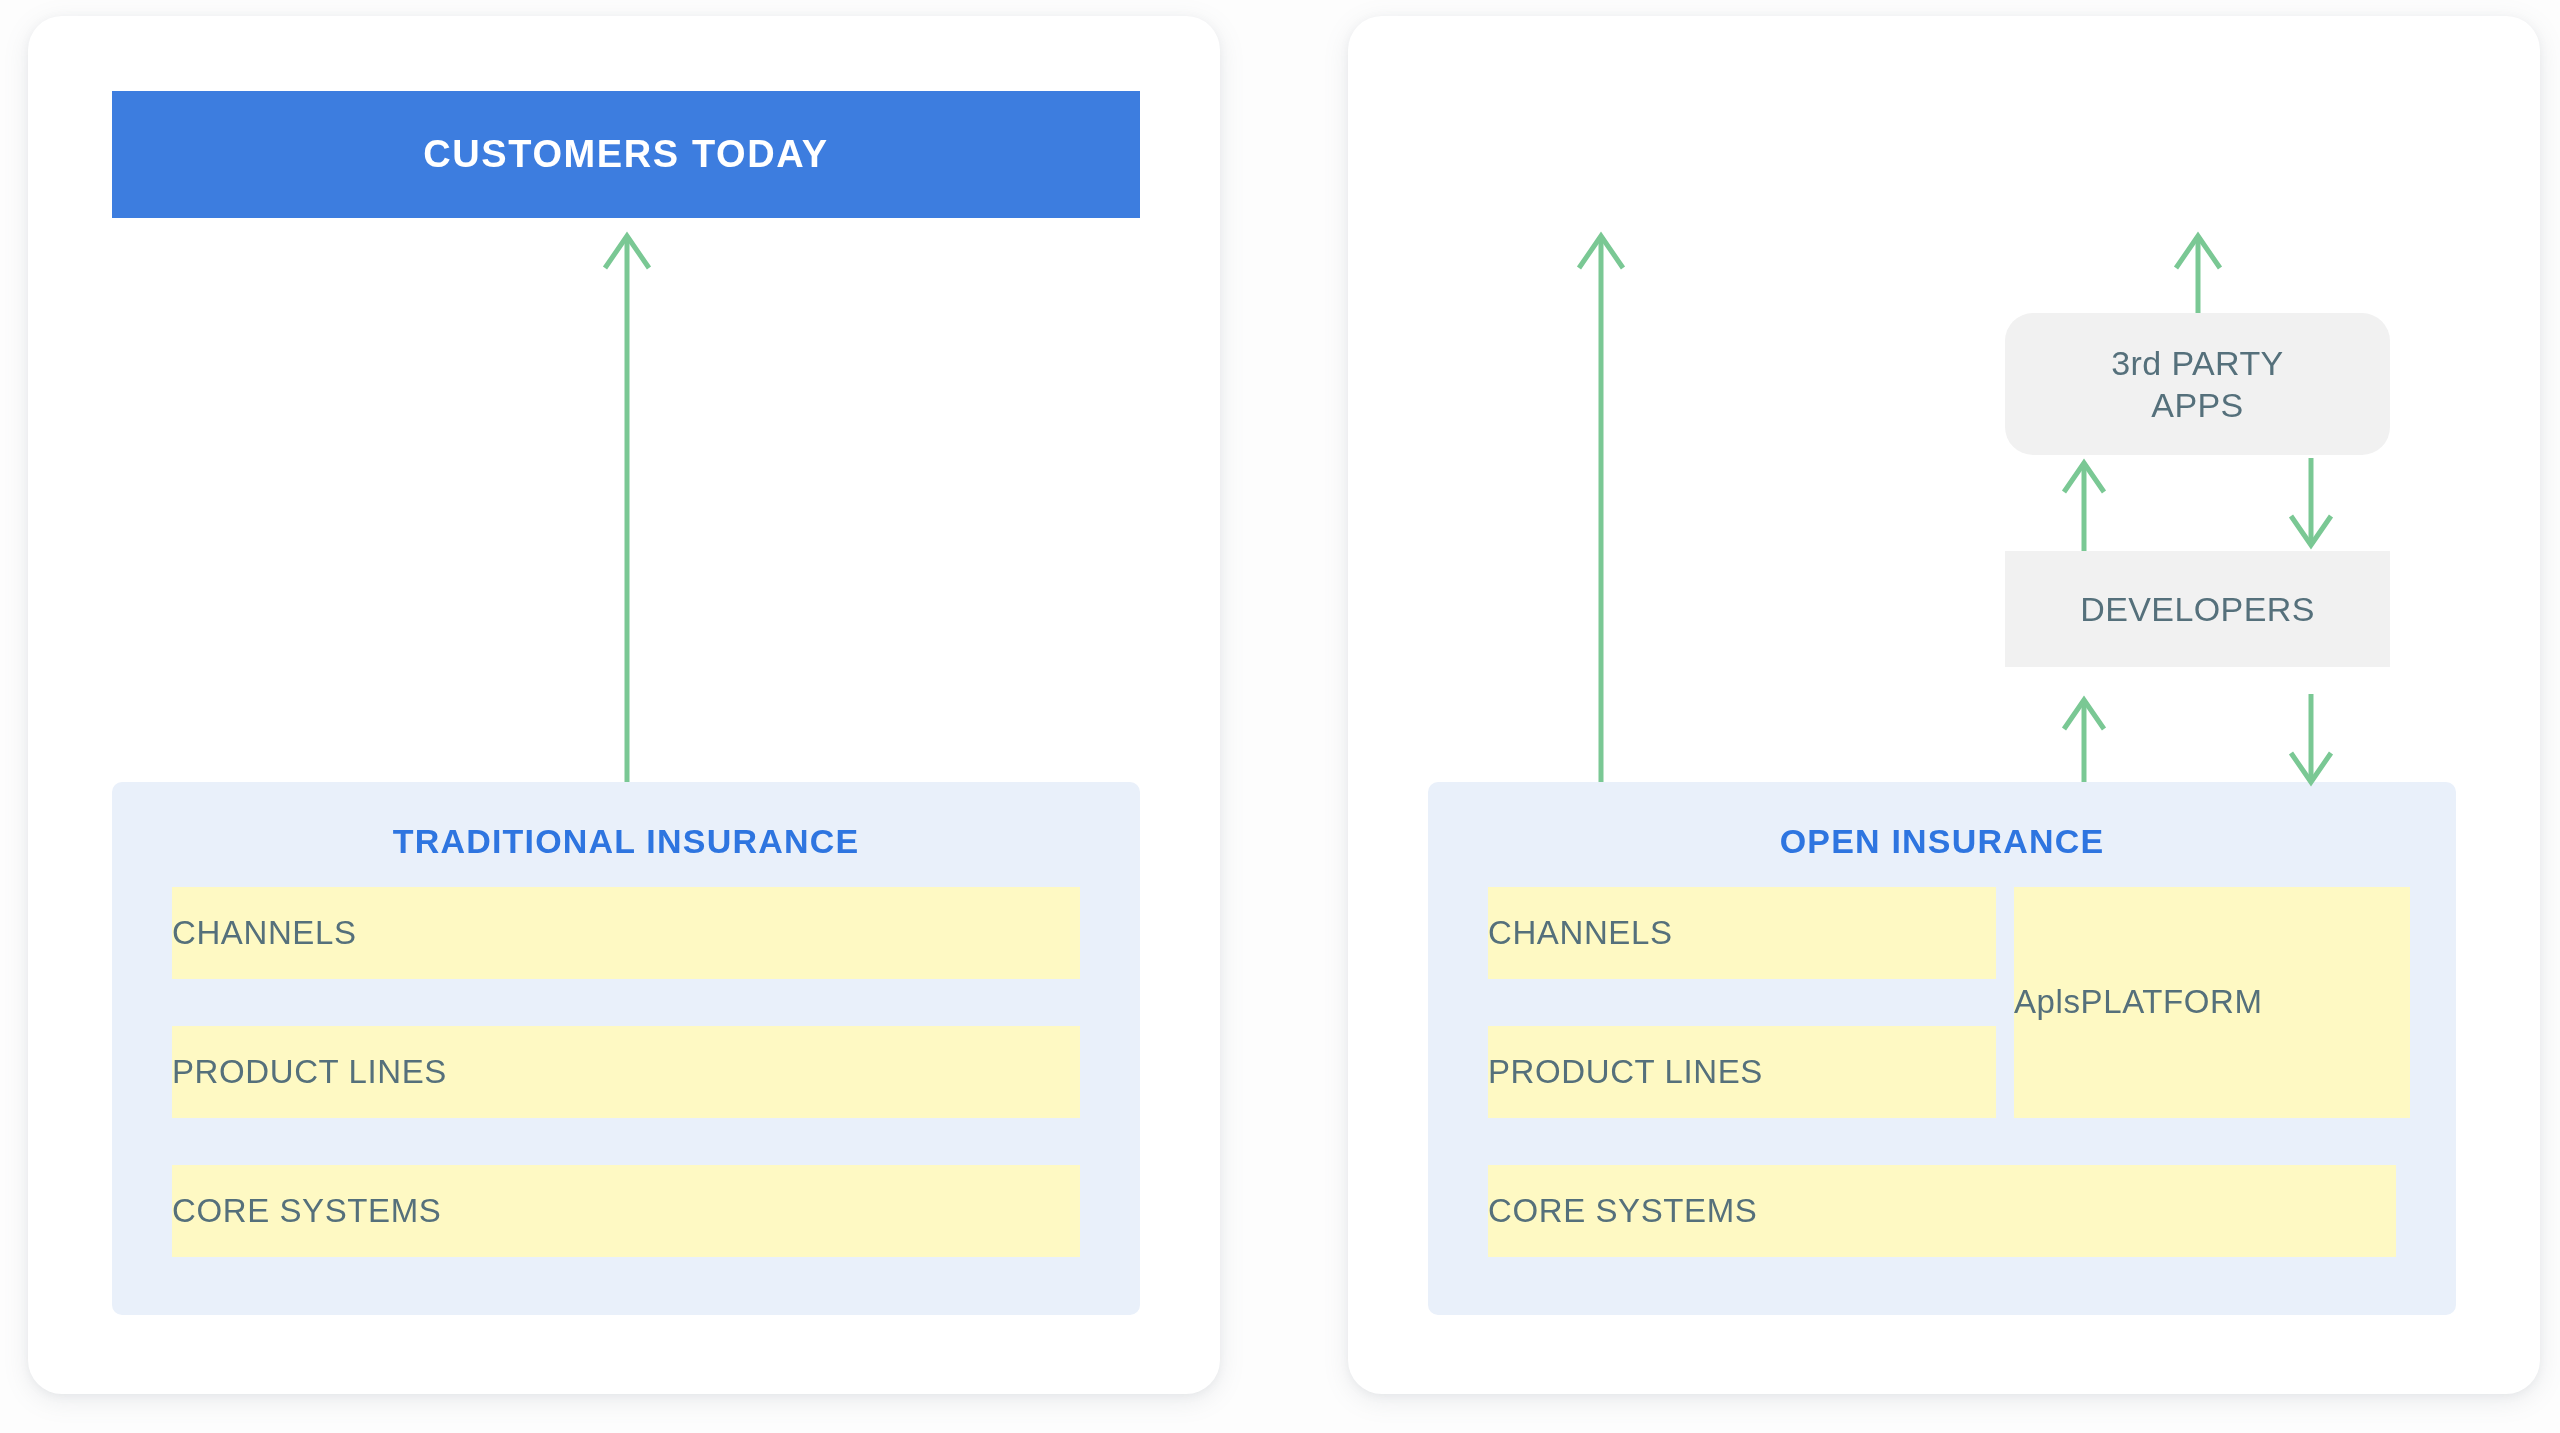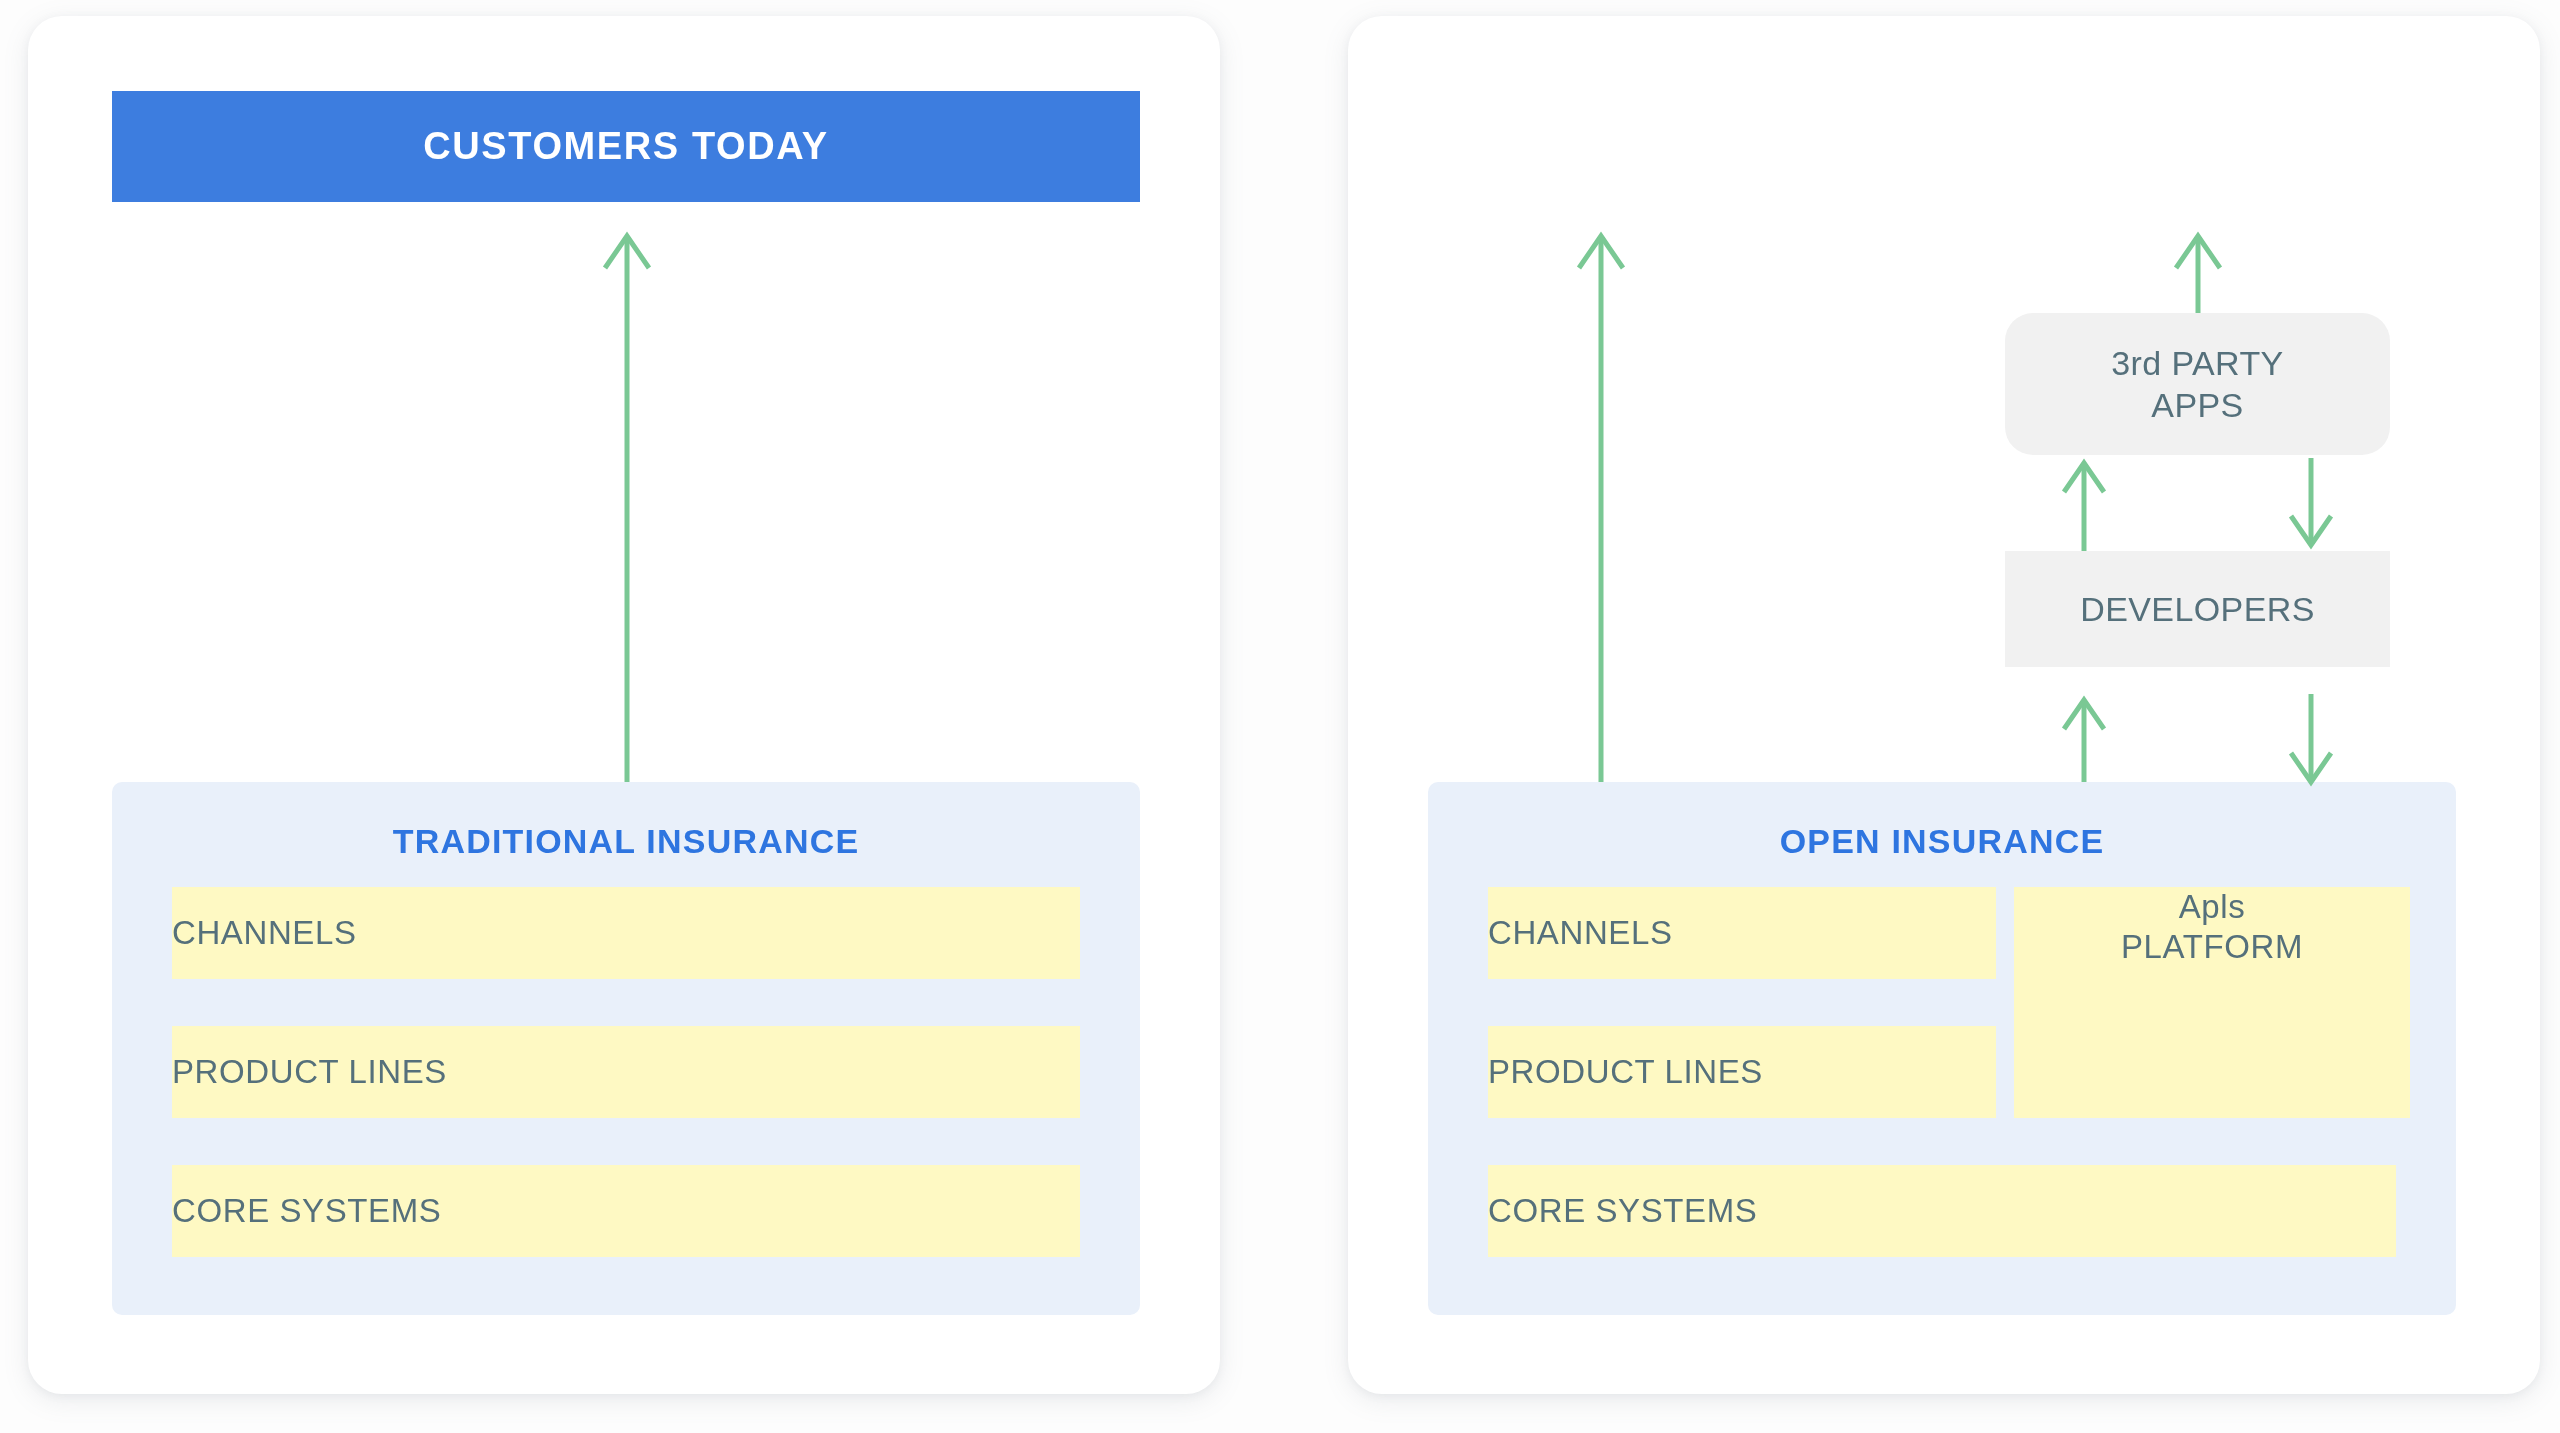--- a/index.html
+++ b/index.html
@@ -29,21 +29,21 @@
     border-radius: 34px;
     box-shadow: 0 6px 26px rgba(120,130,145,0.14),
                 0 2px 8px rgba(120,130,145,0.08);
   }
   #card-today    { left: 28px;   top: 16px; width: 1192px; height: 1378px; }
   #card-tomorrow { left: 1348px; top: 16px; width: 1192px; height: 1378px; }
 
   
   .banner {
     position: absolute;
-    height: 111px;
+    height: 127px;
     background: #3d7ddf;
     display: flex;
     align-items: center;
     justify-content: center;
     color: #ffffff;
     font-size: 38px;
     font-weight: bold;
     letter-spacing: 1.6px;
   }
   #banner-today    { left: 112px;  top: 91px; width: 1028px; }
@@ -84,21 +84,21 @@
 
   
   #t-channels  { left: 172px; top: 887px;  width: 908px; height: 92px; }
   #t-products  { left: 172px; top: 1026px; width: 908px; height: 92px; }
   #t-core      { left: 172px; top: 1165px; width: 908px; height: 92px; }
 
   
   #o-channels  { left: 1488px; top: 887px;  width: 508px; height: 92px; }
   #o-products  { left: 1488px; top: 1026px; width: 508px; height: 92px; }
   #o-core      { left: 1488px; top: 1165px; width: 908px; height: 92px; }
-  #o-apis      { left: 2014px; top: 887px;  width: 396px; height: 231px; flex-direction: column; line-height: 1.22; }
+  #o-apis      { left: 2014px; top: 887px;  width: 396px; height: 231px; flex-direction: row; line-height: 1.22; }
 
   
   .gray-box {
     position: absolute;
     background: #f1f1f1;
     display: flex;
     align-items: center;
     justify-content: center;
     text-align: center;
     color: #55707b;

